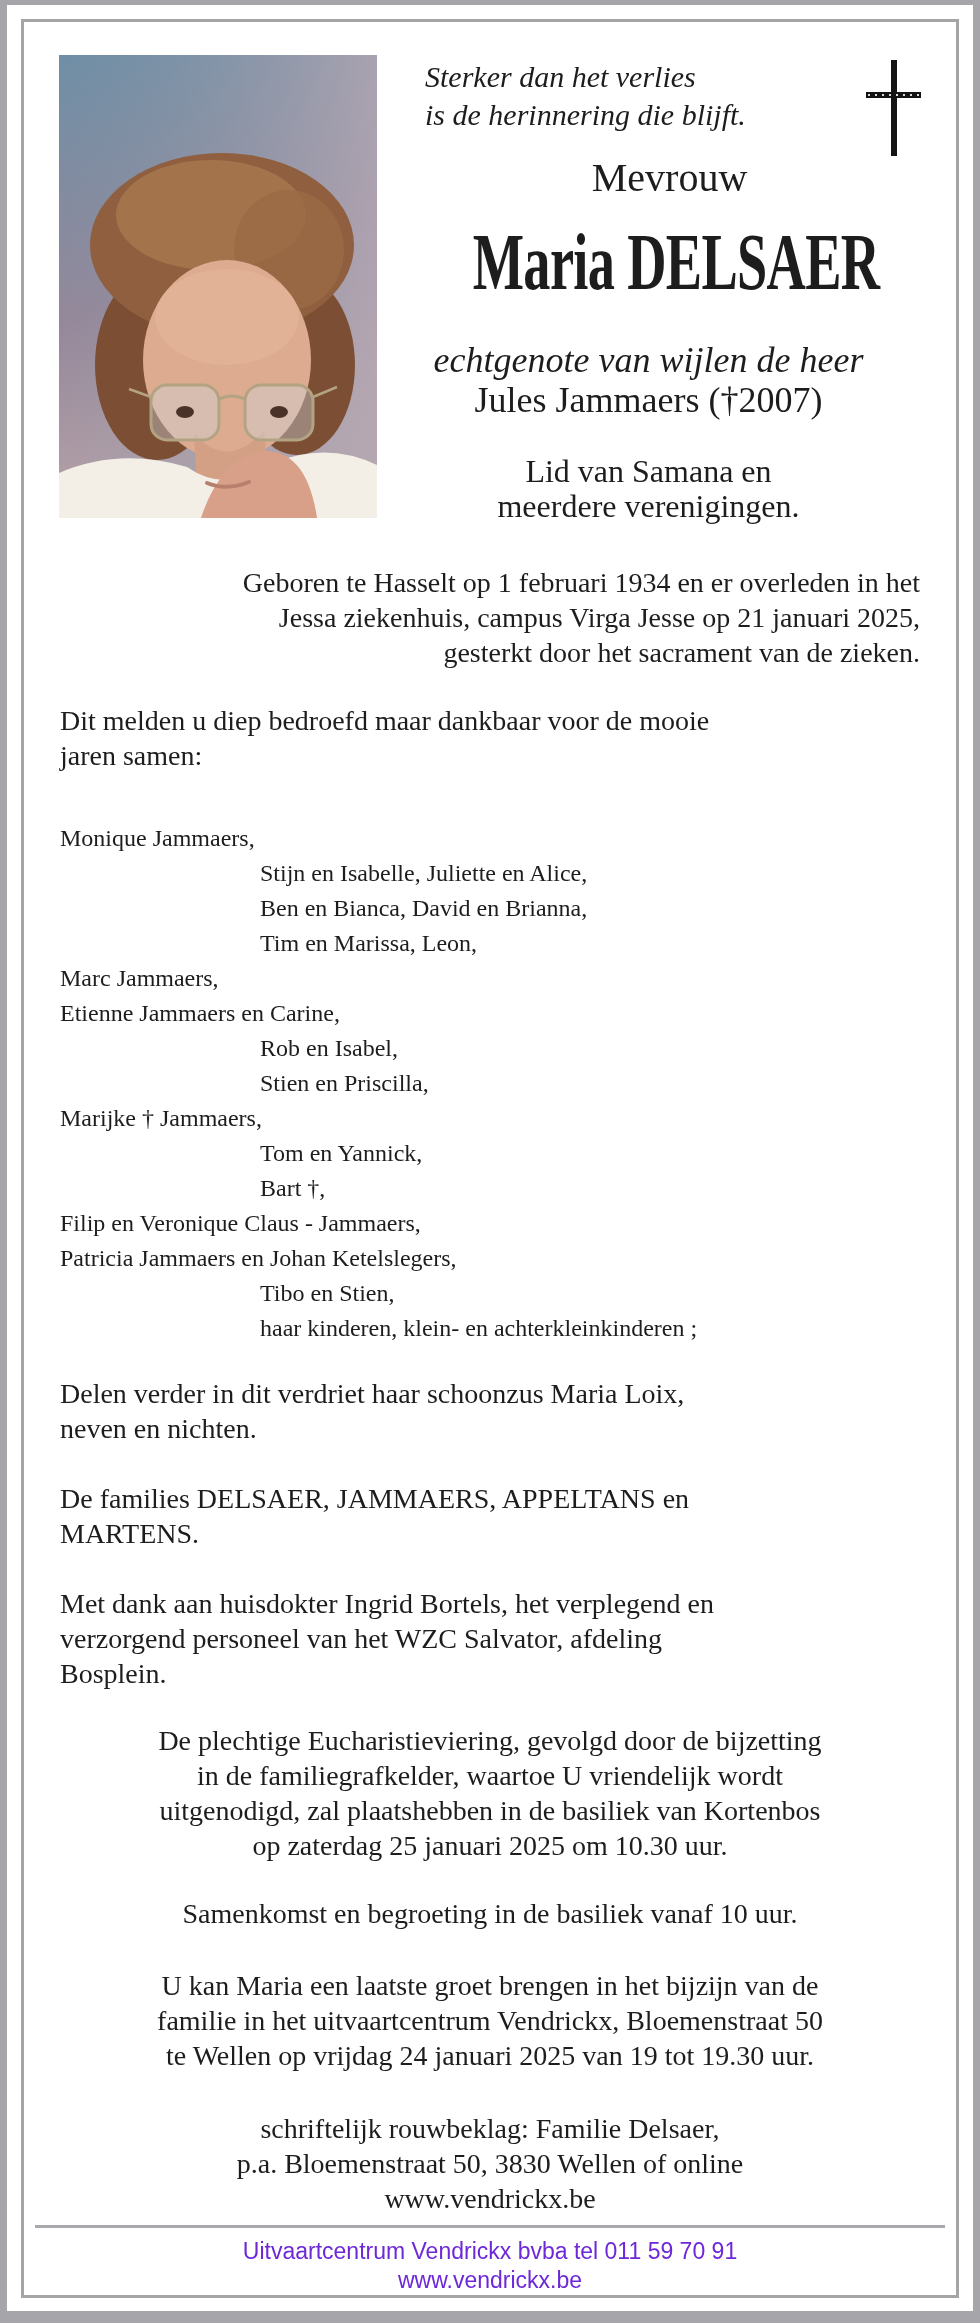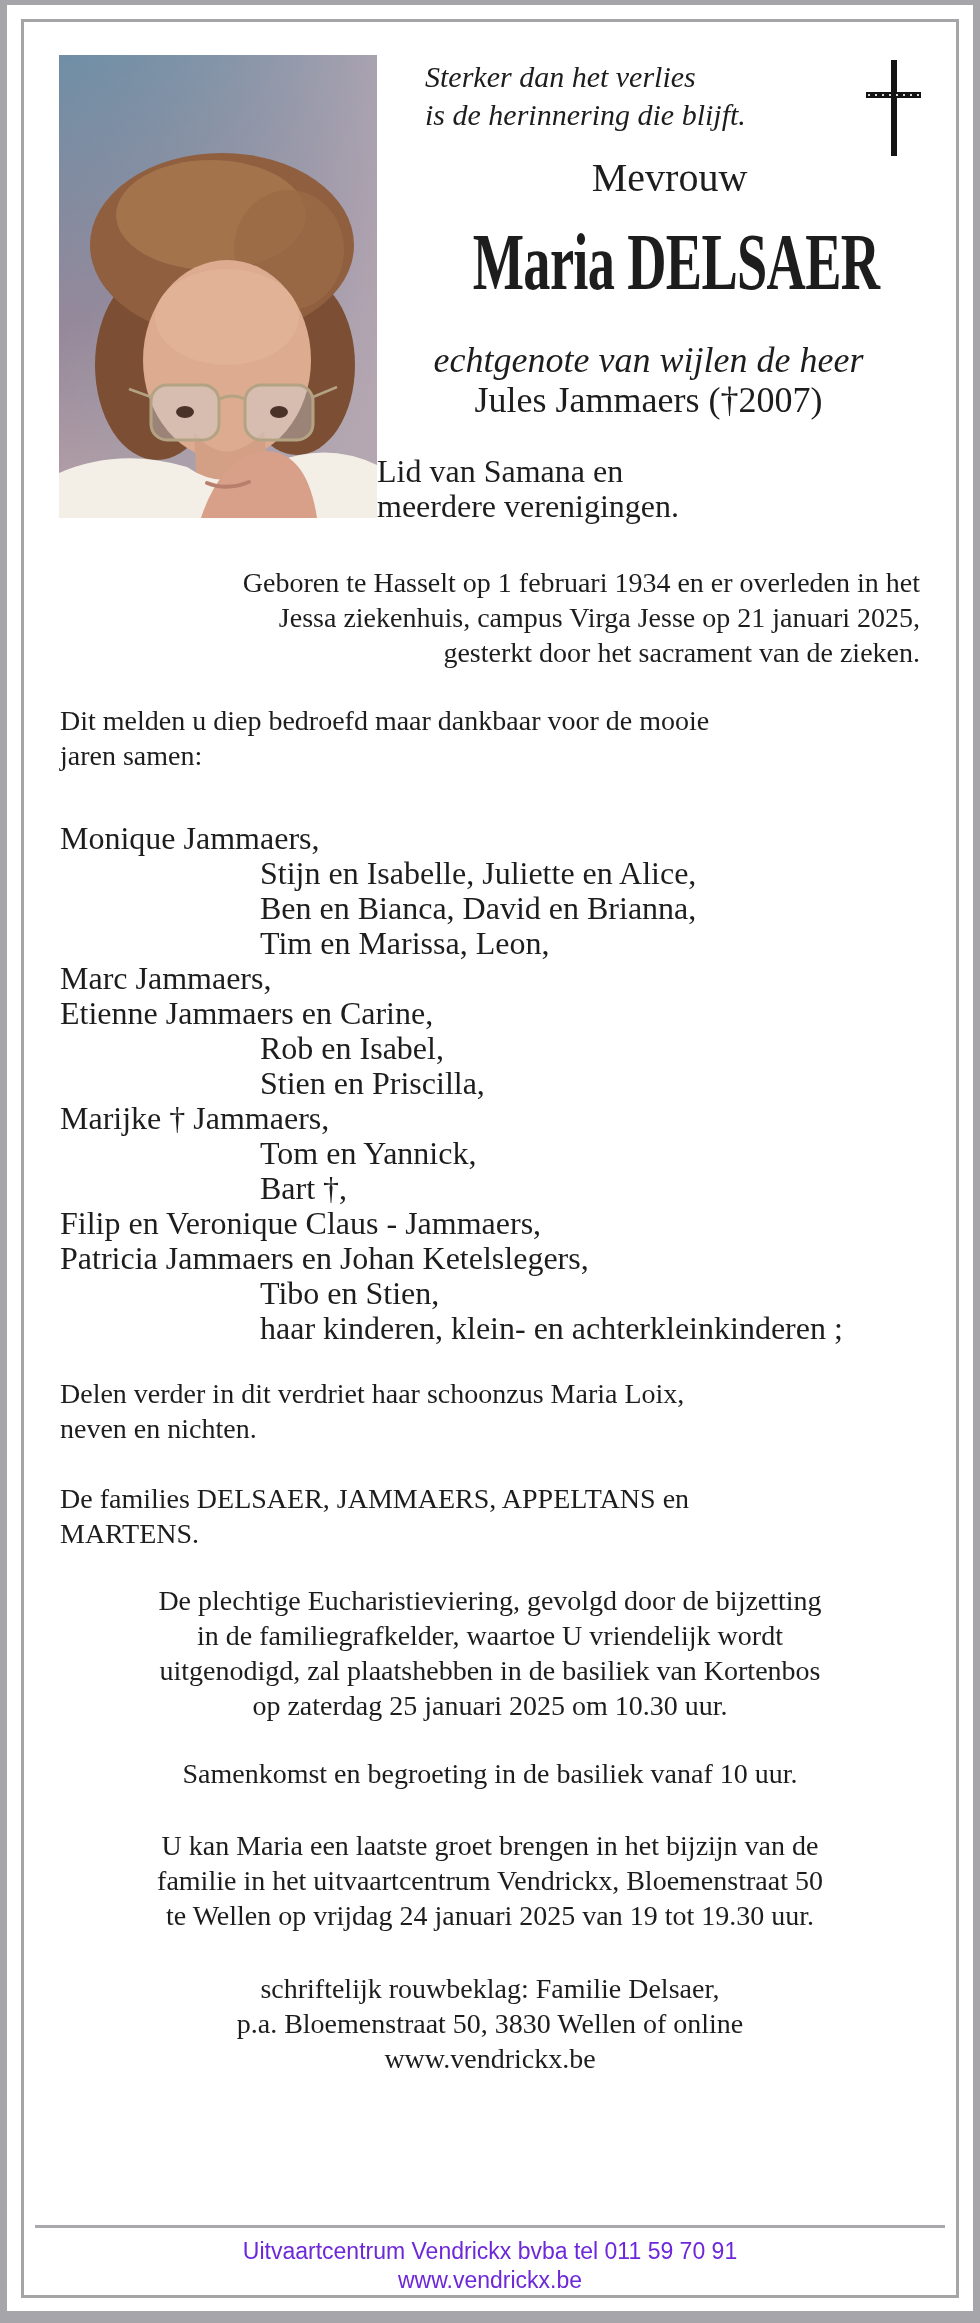--- a/index.html
+++ b/index.html
@@ -46,30 +46,30 @@
   .quote{
     margin:36px 0 8px 48px;
     font-style:italic;font-size:30px;line-height:38px;
     white-space:pre-line;
   }
   .salut{margin-top:22px;text-align:center;font-size:40px;line-height:44px;padding-left:42px;}
   .name-line{margin-top:26px;text-align:center;font-size:80px;line-height:72px;font-weight:bold;}
   .name{display:inline-block;transform:scale(0.68,1);transform-origin:50% 50%;letter-spacing:-1px;white-space:nowrap;}
   .spouse{margin-top:42px;text-align:center;font-size:36px;line-height:40px;}
   .sp-intro{font-style:italic;}
-  .member{margin-top:34px;font-size:32px;line-height:35px;white-space:pre-line;}
+  .member{margin-top:34px;text-align:center;font-size:32px;line-height:35px;white-space:pre-line;}
   
   .content{padding:0 36px;}
   .para{font-size:28px;line-height:35px;white-space:pre-line;}
   .center{text-align:center;}
   .bold{font-weight:normal;}
   .p-birth{margin-top:23px;text-align:right;}
   .p-intro{margin-top:33px;}
   .famlist{margin-top:48px;}
-  .fam{font-size:32px;line-height:35px;}
+  .fam{font-size:24px;line-height:35px;}
   .fam.ind{padding-left:200px;}
   .p-relatives{margin-top:30px;}
   .p-families{margin-top:35px;}
   .p-thanks{margin-top:35px;}
   .p-service{margin-top:32px;}
   .p-gathering{margin-top:33px;}
   .p-visitation{margin-top:37px;}
   .p-condolences{margin-top:38px;}
   
   .cfoot{position:absolute;left:0;right:0;bottom:0;}
@@ -175,20 +175,23 @@
         <div class="fam">Filip en Veronique Claus - Jammaers,</div>
         <div class="fam">Patricia Jammaers en Johan Ketelslegers,</div>
         <div class="fam ind">Tibo en Stien,</div>
         <div class="fam ind">haar kinderen, klein- en achterkleinkinderen ;</div>
       </div>
 
       <p class="para p-relatives">Delen verder in dit verdriet haar schoonzus Maria Loix,
 neven en nichten.</p>
       <p class="para p-families">De families DELSAER, JAMMAERS, APPELTANS en
 MARTENS.</p>
+      <p class="para p-thanks">Met dank aan huisdokter Ingrid Bortels, het verplegend en
+verzorgend personeel van het WZC Salvator, afdeling
+Bosplein.</p>
 
       <p class="para center p-service">De plechtige Eucharistieviering, gevolgd door de bijzetting
 in de familiegrafkelder, waartoe U vriendelijk wordt
 uitgenodigd, zal plaatshebben in de basiliek van Kortenbos</p>
       <p class="para center bold">op zaterdag 25 januari 2025 om 10.30 uur.</p>
 
       <p class="para center p-gathering">Samenkomst en begroeting in de basiliek vanaf 10 uur.</p>
       <p class="para center p-visitation">U kan Maria een laatste groet brengen in het bijzijn van de
 familie in het uitvaartcentrum Vendrickx, Bloemenstraat 50
 te Wellen op vrijdag 24 januari 2025 van 19 tot 19.30 uur.</p>

